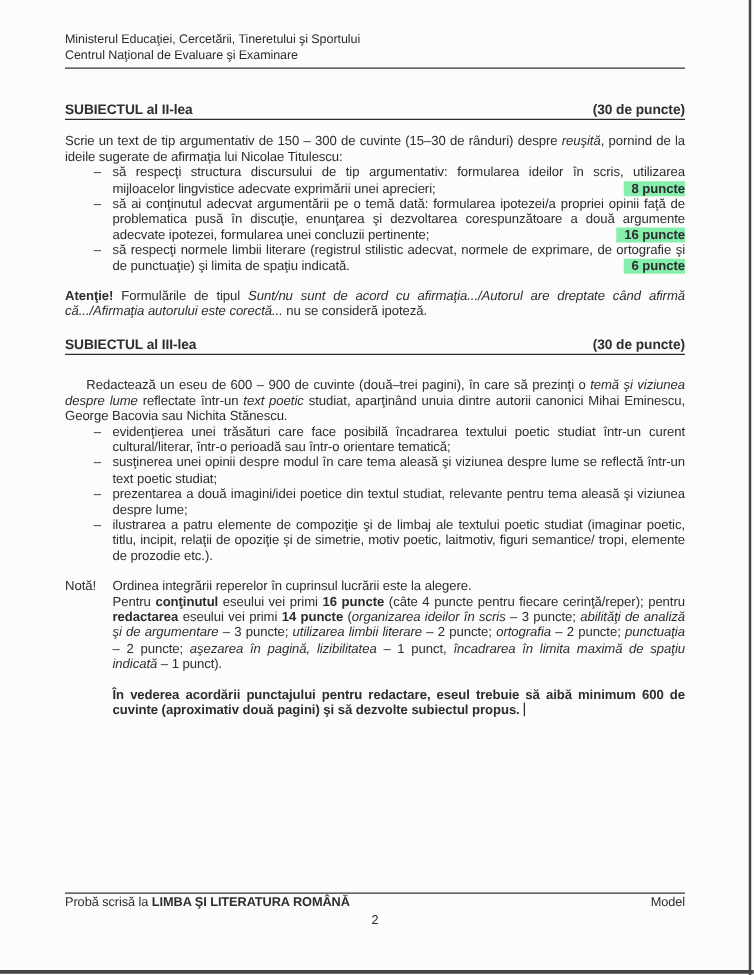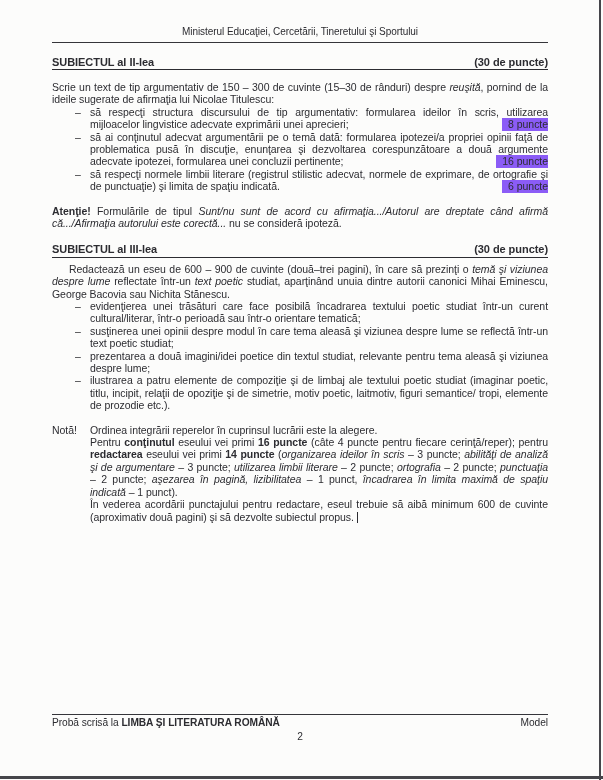--- a/index.html
+++ b/index.html
@@ -5,64 +5,65 @@
   html,body{margin:0;padding:0}
   body{
     width:603px;height:780px;position:relative;overflow:hidden;
     background:#fcfcfb;color:#2c2c31;
     font-family:"Liberation Sans",sans-serif;
     font-size:10.5px;line-height:12.4px;letter-spacing:-0.05px;
   }
   .content{position:absolute;left:52px;top:26px;width:496px}
   p{margin:0;text-align:justify}
 
-  .doc-header{text-align:center;font-size:10px;line-height:12.5px}
+  .doc-header{text-align:left;font-size:10px;line-height:12.5px}
   .header-rule{border:none;border-top:1.6px solid #35353a;margin:3px 0 0 0;height:0}
 
   .subject-head{display:flex;justify-content:space-between;align-items:flex-end;
     font-weight:bold;font-size:11px;border-bottom:1.8px solid #2c2c31;
-    padding-bottom:1px;margin-top:13px}
+    padding-bottom:1px;margin-top:27px}
   .mt14{margin-top:14px}
 
   .task{margin-top:11px}
   .quote{font-style:italic}
   .it{font-style:italic}
   .b{font-weight:bold}
   .list-intro{margin-top:12px}
 
   .bullet{display:flex}
   .bullet .marker{width:15px;margin-left:23px;flex:none}
   .bullet .btext{flex:1;text-align:justify;position:relative}
-  .bullet .pts{position:absolute;right:0;bottom:0;font-weight:normal;background:#8b5cf6;padding-left:6px}
+  .bullet .pts{position:absolute;right:0;bottom:0;font-weight:bold;background:#86efac;padding-left:6px}
 
   .attention{margin-top:12px}
-  .s3-task{margin-top:5px;text-indent:17px}
+  .s3-task{margin-top:18px;text-indent:17px}
 
   .note{display:flex;margin-top:12px}
   .note .nlabel{width:38px;flex:none;font-weight:normal}
   .note .nbody{flex:1}
   .note .npara{text-align:justify}
-  .final{font-weight:normal;text-align:justify}
+  .final{margin-top:12px;font-weight:bold;text-align:justify}
   .caret{display:inline-block;width:1px;height:11px;background:#2c2c31;vertical-align:-2px;margin-left:3px}
 
   .footer{position:absolute;left:52px;width:496px;top:714px;font-size:10.2px;line-height:12.4px}
   .footer-rule{border:none;border-top:1.5px solid #35353a;margin:0;height:0}
   .footer-row{display:flex;justify-content:space-between;padding-top:2px}
   .page-num{text-align:center;margin-top:2px}
 
   .edge-right{position:absolute;top:0;right:2px;width:2px;height:780px;background:#45454a}
   .edge-bottom{position:absolute;left:0;bottom:1px;width:603px;height:3px;background:#45454a}
 </style>
 </head>
 <body>
 
 <div class="content">
 
   <div class="doc-header">
     <div>Ministerul Educaţiei, Cercetării, Tineretului şi Sportului</div>
+    <div>Centrul Naţional de Evaluare şi Examinare</div>
   </div>
   <hr class="header-rule">
 
   <section>
     <div class="subject-head">
       <span>SUBIECTUL al II-lea</span>
       <span>(30 de puncte)</span>
     </div>
 
     <p class="task"><span>Scrie un text de tip argumentativ de 150 – 300 de cuvinte (15–30 de rânduri) despre </span><span class="it">reuşită</span><span>, pornind de la ideile sugerate de afirmaţia lui Nicolae Titulescu:</span></p>

